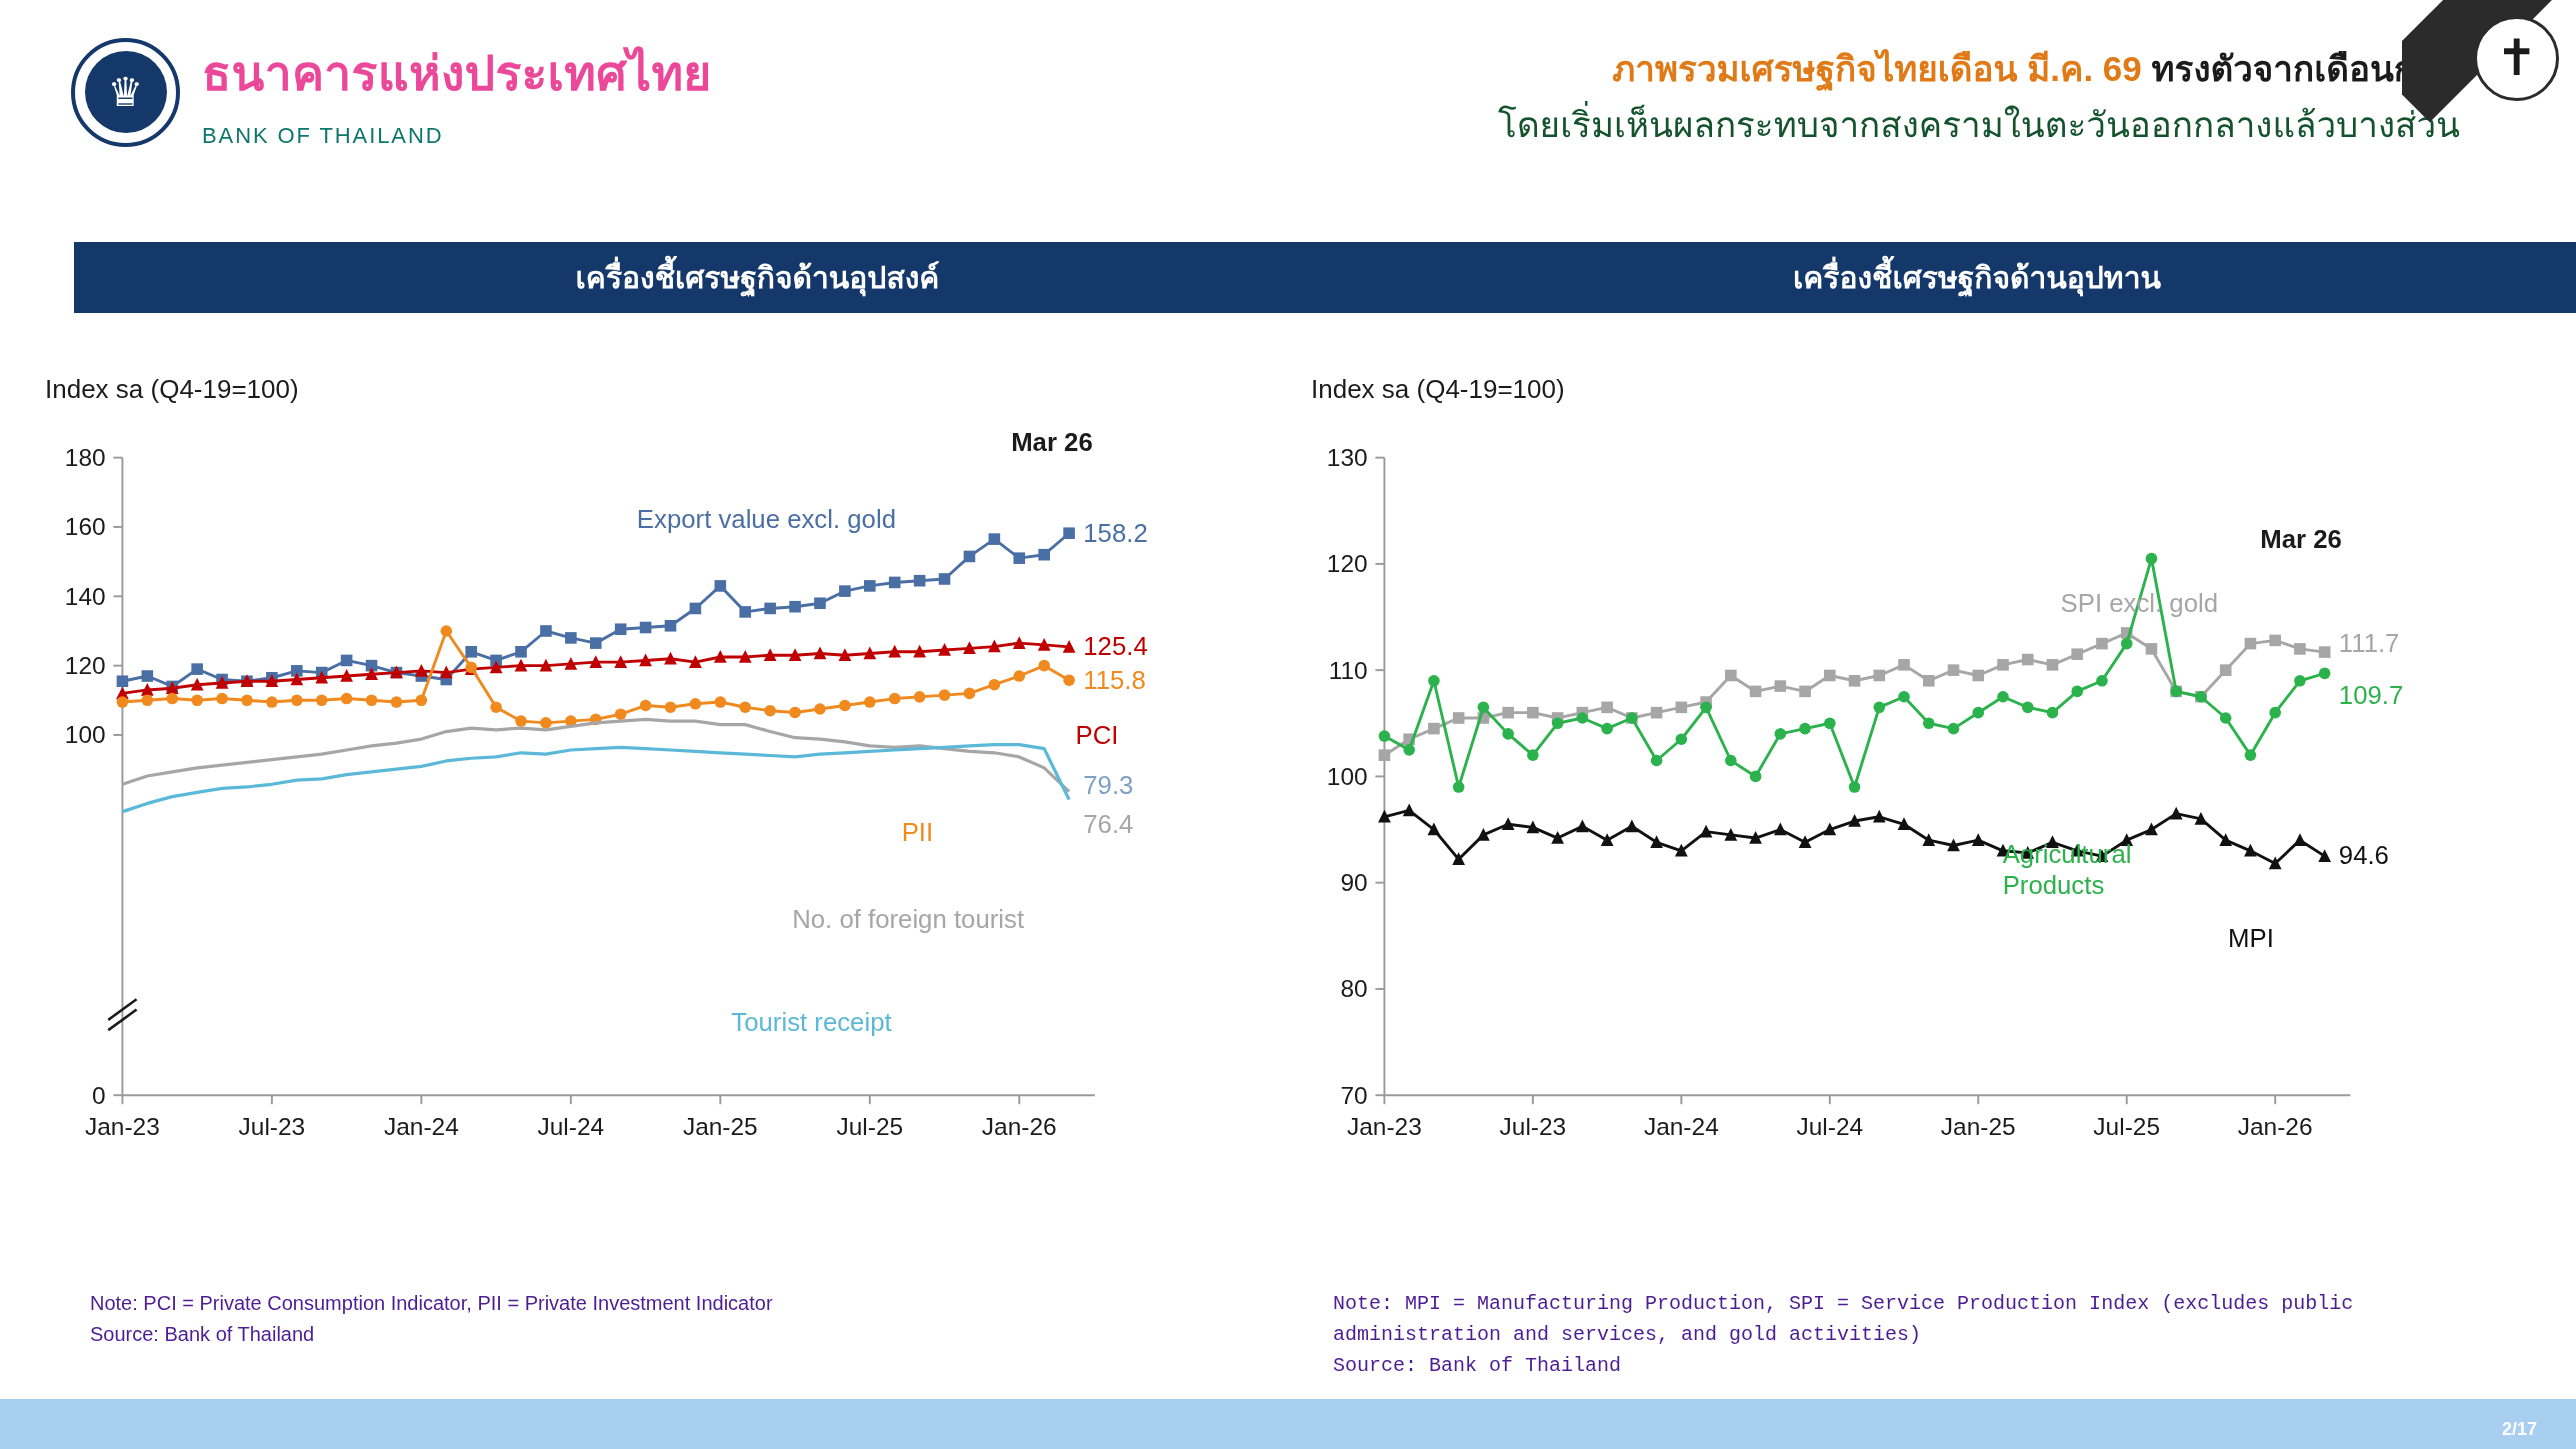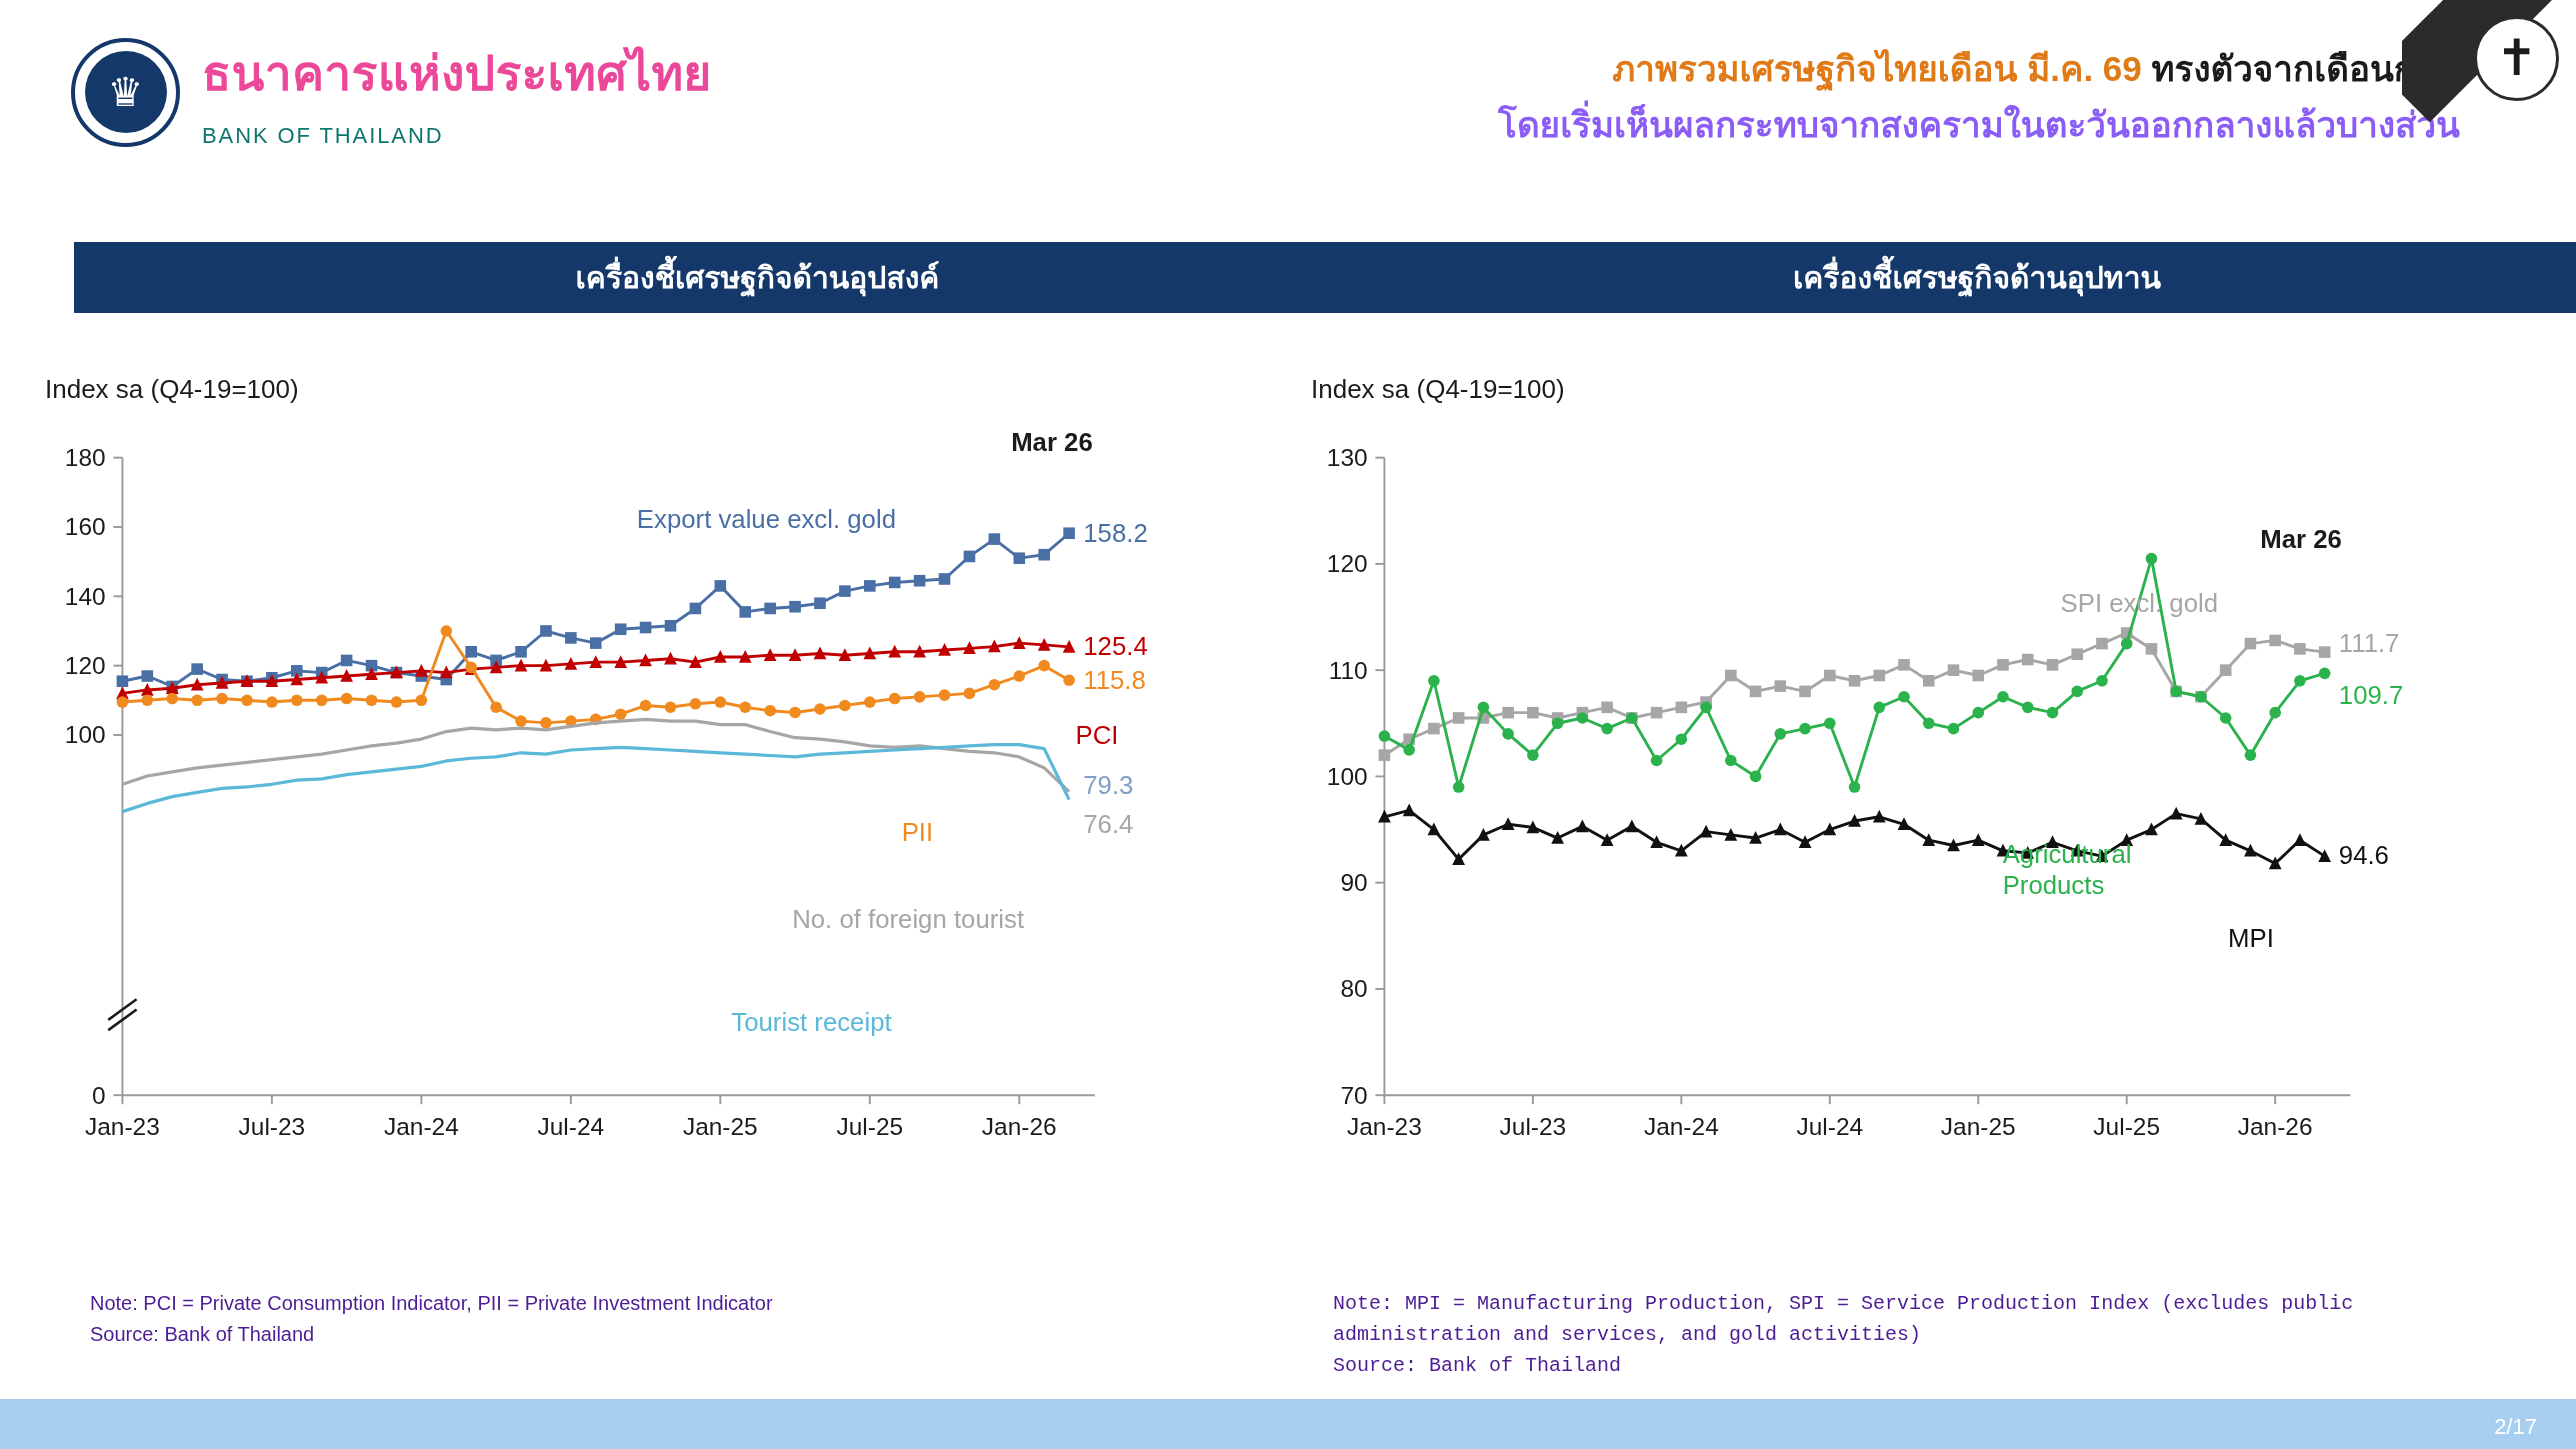--- a/index.html
+++ b/index.html
@@ -25,21 +25,21 @@
     background:#15386b; color:#ffffff; font-size:40px;
     display:flex; align-items:center; justify-content:center;
     font-family:"Liberation Serif", serif;
   }
   #logo-text .th { font-size:48px; color:#ec4899; font-weight:bold; letter-spacing:0.3px; }
   #logo-text .en { font-size:22px; color:#0f766e; letter-spacing:1.9px; margin-top:12px; }
 
   #title-block { position:absolute; right:116px; top:45px; text-align:right; }
   #title-line1 { font-size:35px; color:#e07a16; font-weight:bold; line-height:1.35; }
   #title-line1 .black { color:#1b1b1b; }
-  #title-line2 { font-size:35px; color:#8b5cf6; font-weight:bold; line-height:1.35; margin-top:9px; }
+  #title-line2 { font-size:35px; color:#14532d; font-weight:normal; line-height:1.35; margin-top:9px; }
 
   
   #ribbon-corner { position:absolute; right:0; top:0; width:174px; height:129px; overflow:hidden; }
   #ribbon-corner .band {
     position:absolute; width:270px; height:77px; background:#2b2b2b;
     transform:rotate(-45deg); left:-39px; top:-39px;
   }
   #ribbon-corner .badge {
     position:absolute; right:16.7px; top:15.5px;
     width:85px; height:85px; border-radius:50%;
@@ -67,21 +67,21 @@
   #chart-right { left:1307px; top:419px;  width:1211px; height:805px; }
   .chart svg { display:block; }
 
   
   .notes { position:absolute; font-size:20px; color:#4c1d95; line-height:1.55; }
   #notes-left  { left:90px;  top:1288px; width:1095px; }
   #notes-right { left:1333px; top:1288px; width:1146px;font-family:Liberation Mono, monospace; }
 
   
   #footer { position:absolute; left:0; bottom:0; width:2576px; height:50px; background:#a9cff0; }
-  #page-num { position:absolute; right:39px; bottom:9px; font-size:22px; color:#ffffff; font-weight:normal; }
+  #page-num { position:absolute; right:39px; bottom:9px; font-size:18px; color:#ffffff; font-weight:bold; }
 </style>
 </head>
 <body>
 
 <div id="header">
 
   <div id="logo-wrap">
     <div id="logo-seal">
       <div class="inner">♛</div>
     </div>

